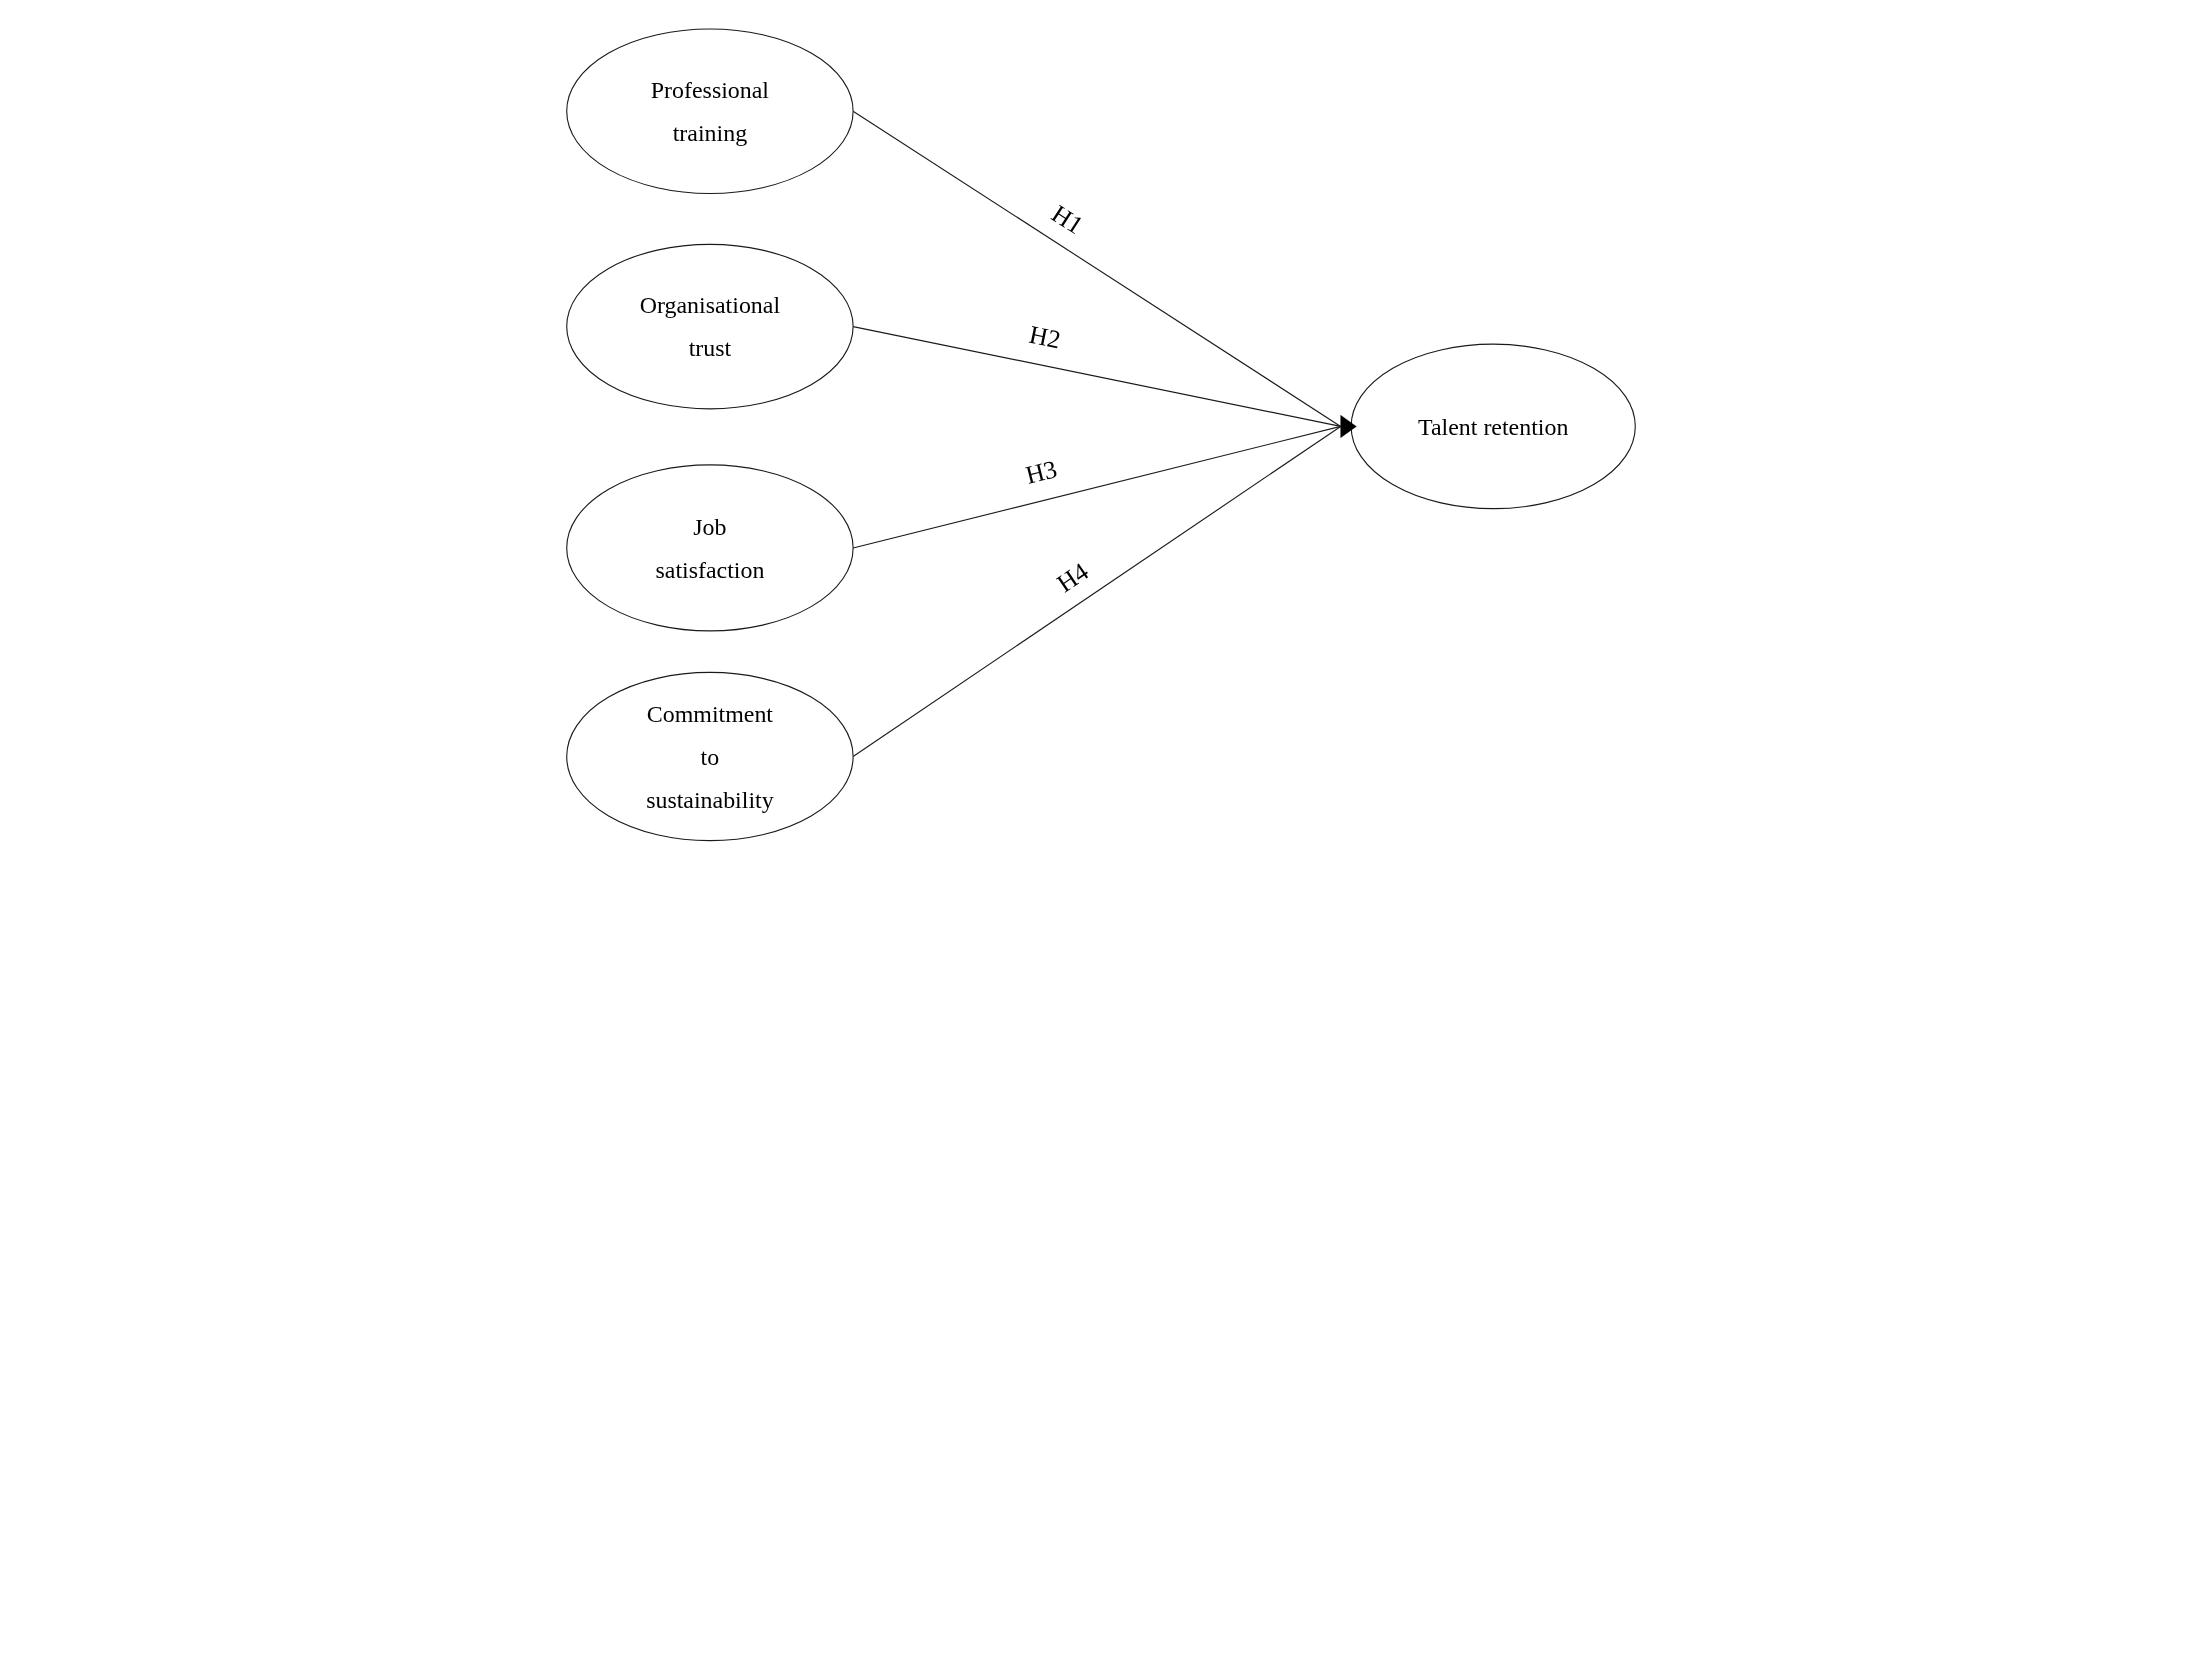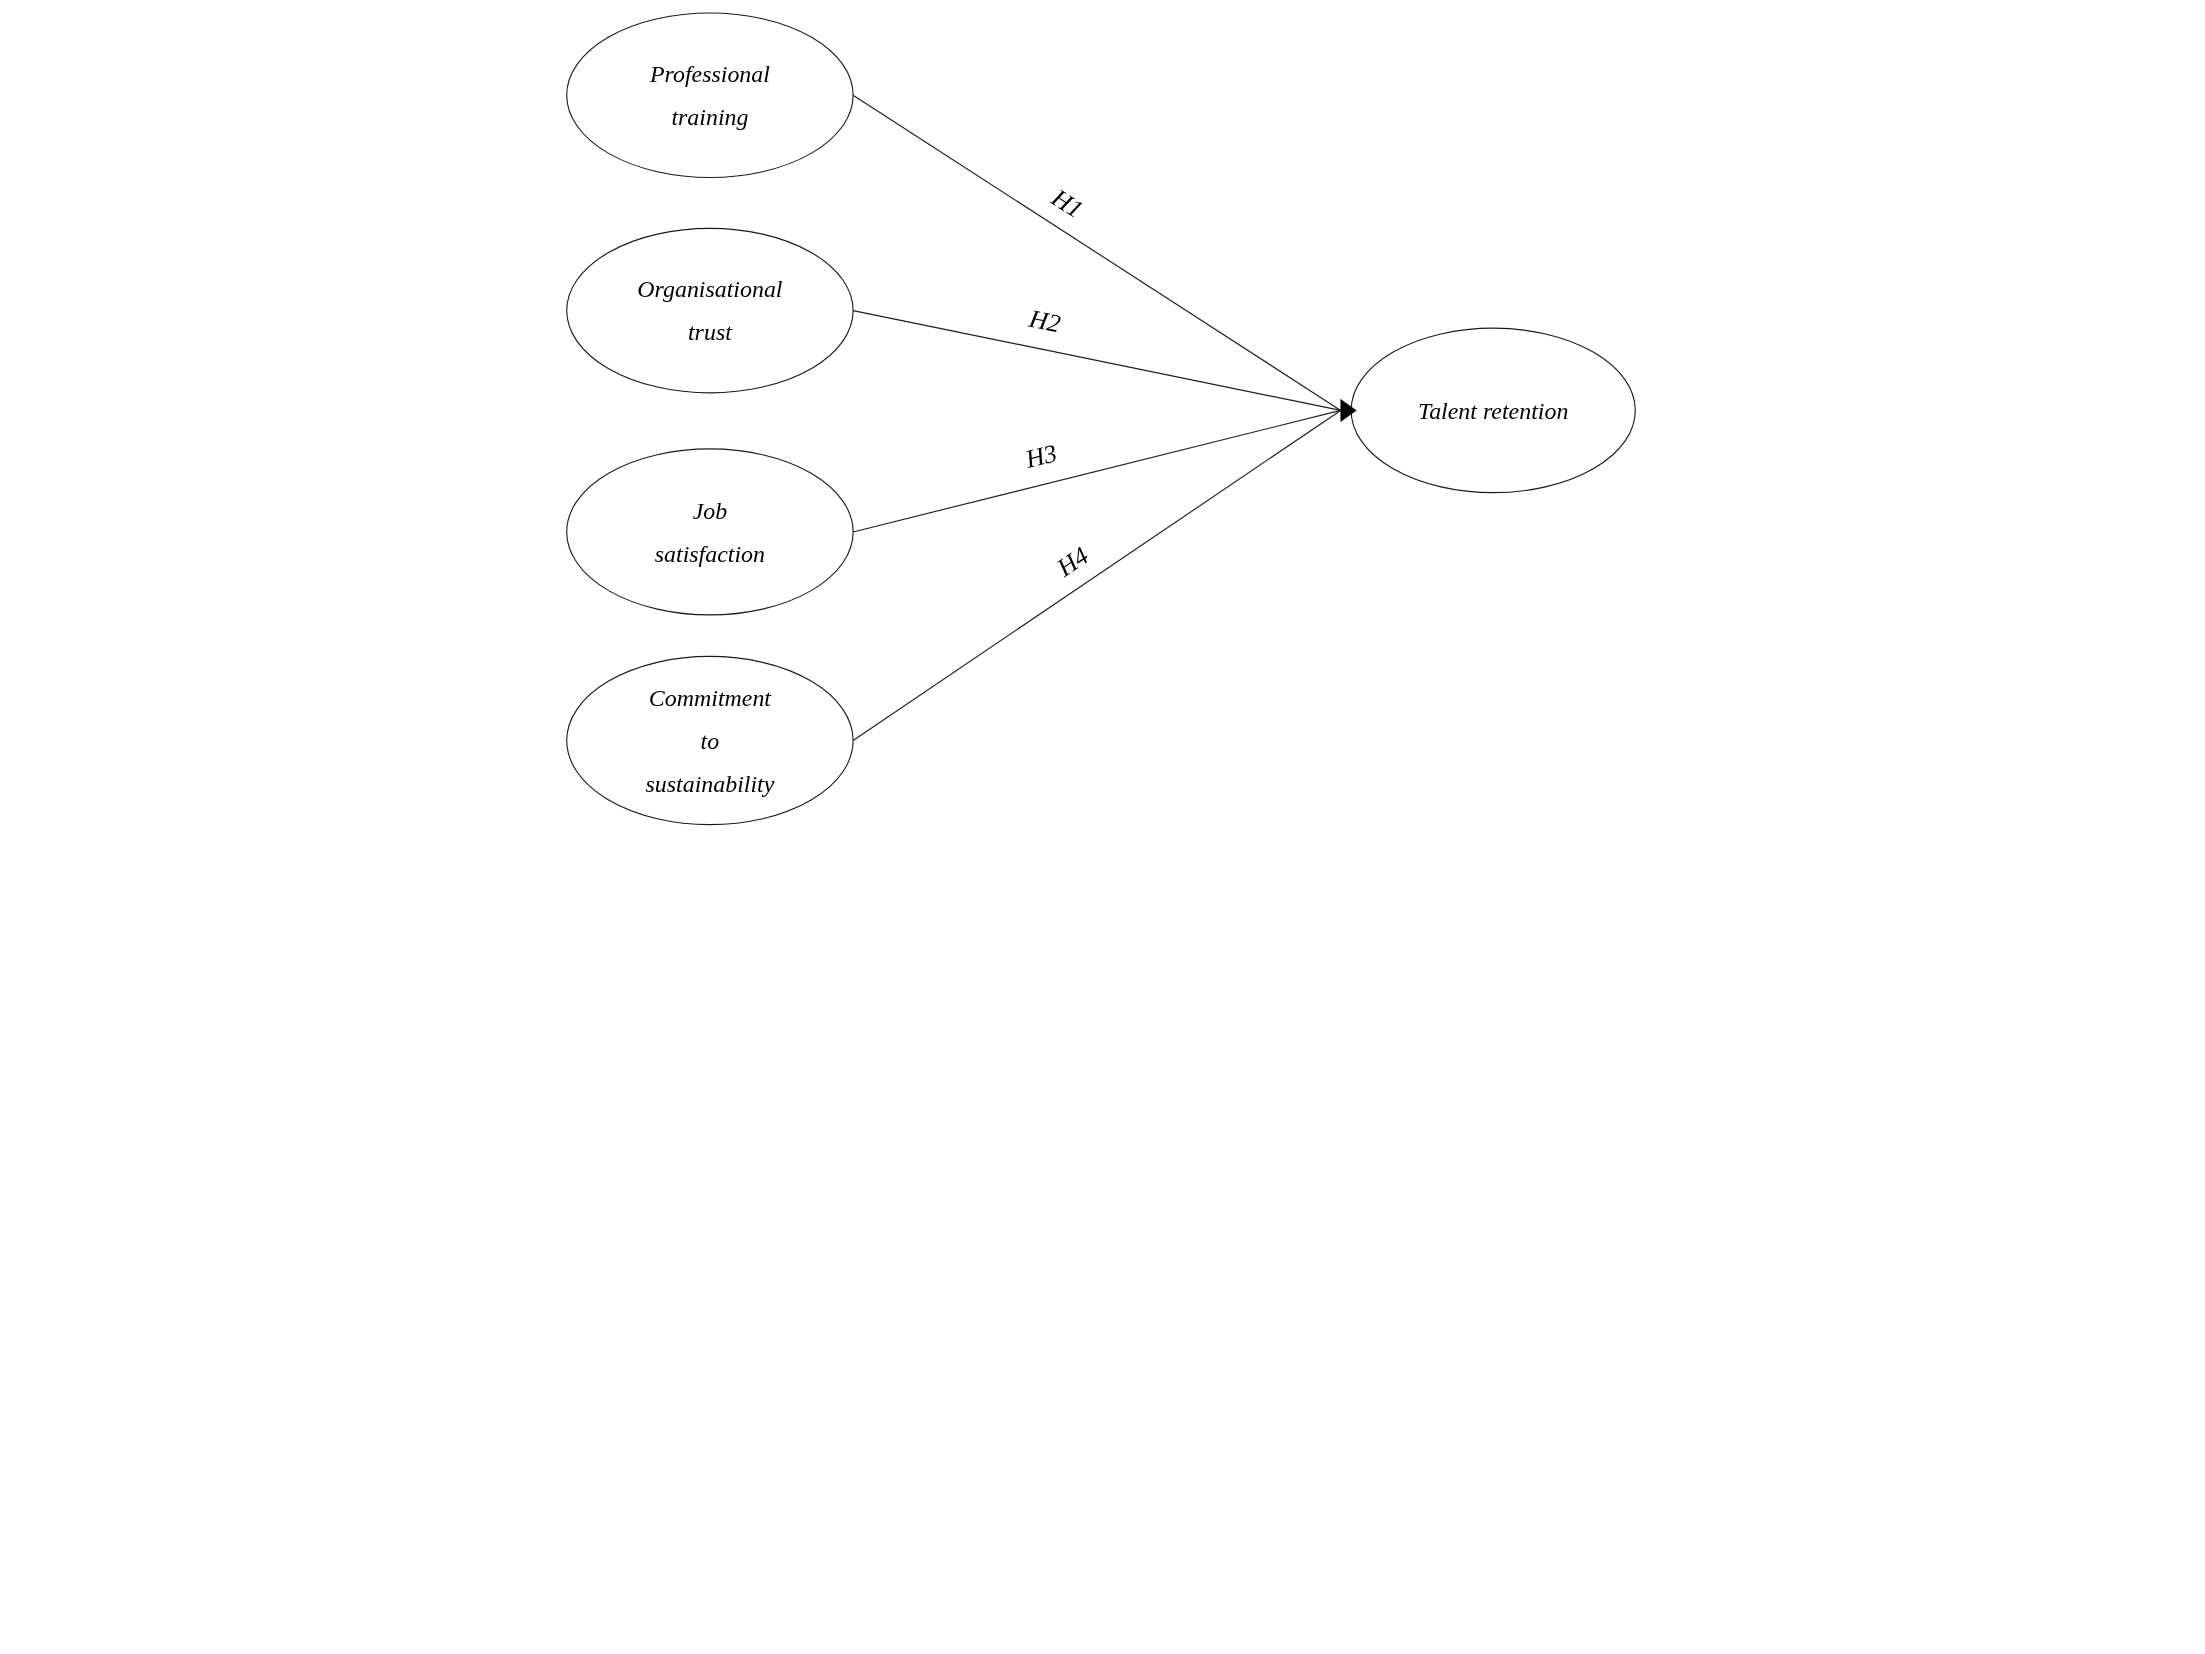--- a/index.html
+++ b/index.html
@@ -9,22 +9,21 @@
   }
   body {
     display: flex;
     justify-content: center;
     align-items: flex-start;
     font-family: "Liberation Serif", serif;
   }
   .figure-wrap {
     width: 100%;
     max-width: 1103px;
-    margin: 1px auto;
-    font-style: italic;
+    margin: 17px auto;
   }
   .figure-wrap svg {
     display: block;
     width: 100%;
     height: auto;
   }
   .node-ellipse {
     fill: #ffffff;
     stroke: #1a1a1a;
     stroke-width: 3;

